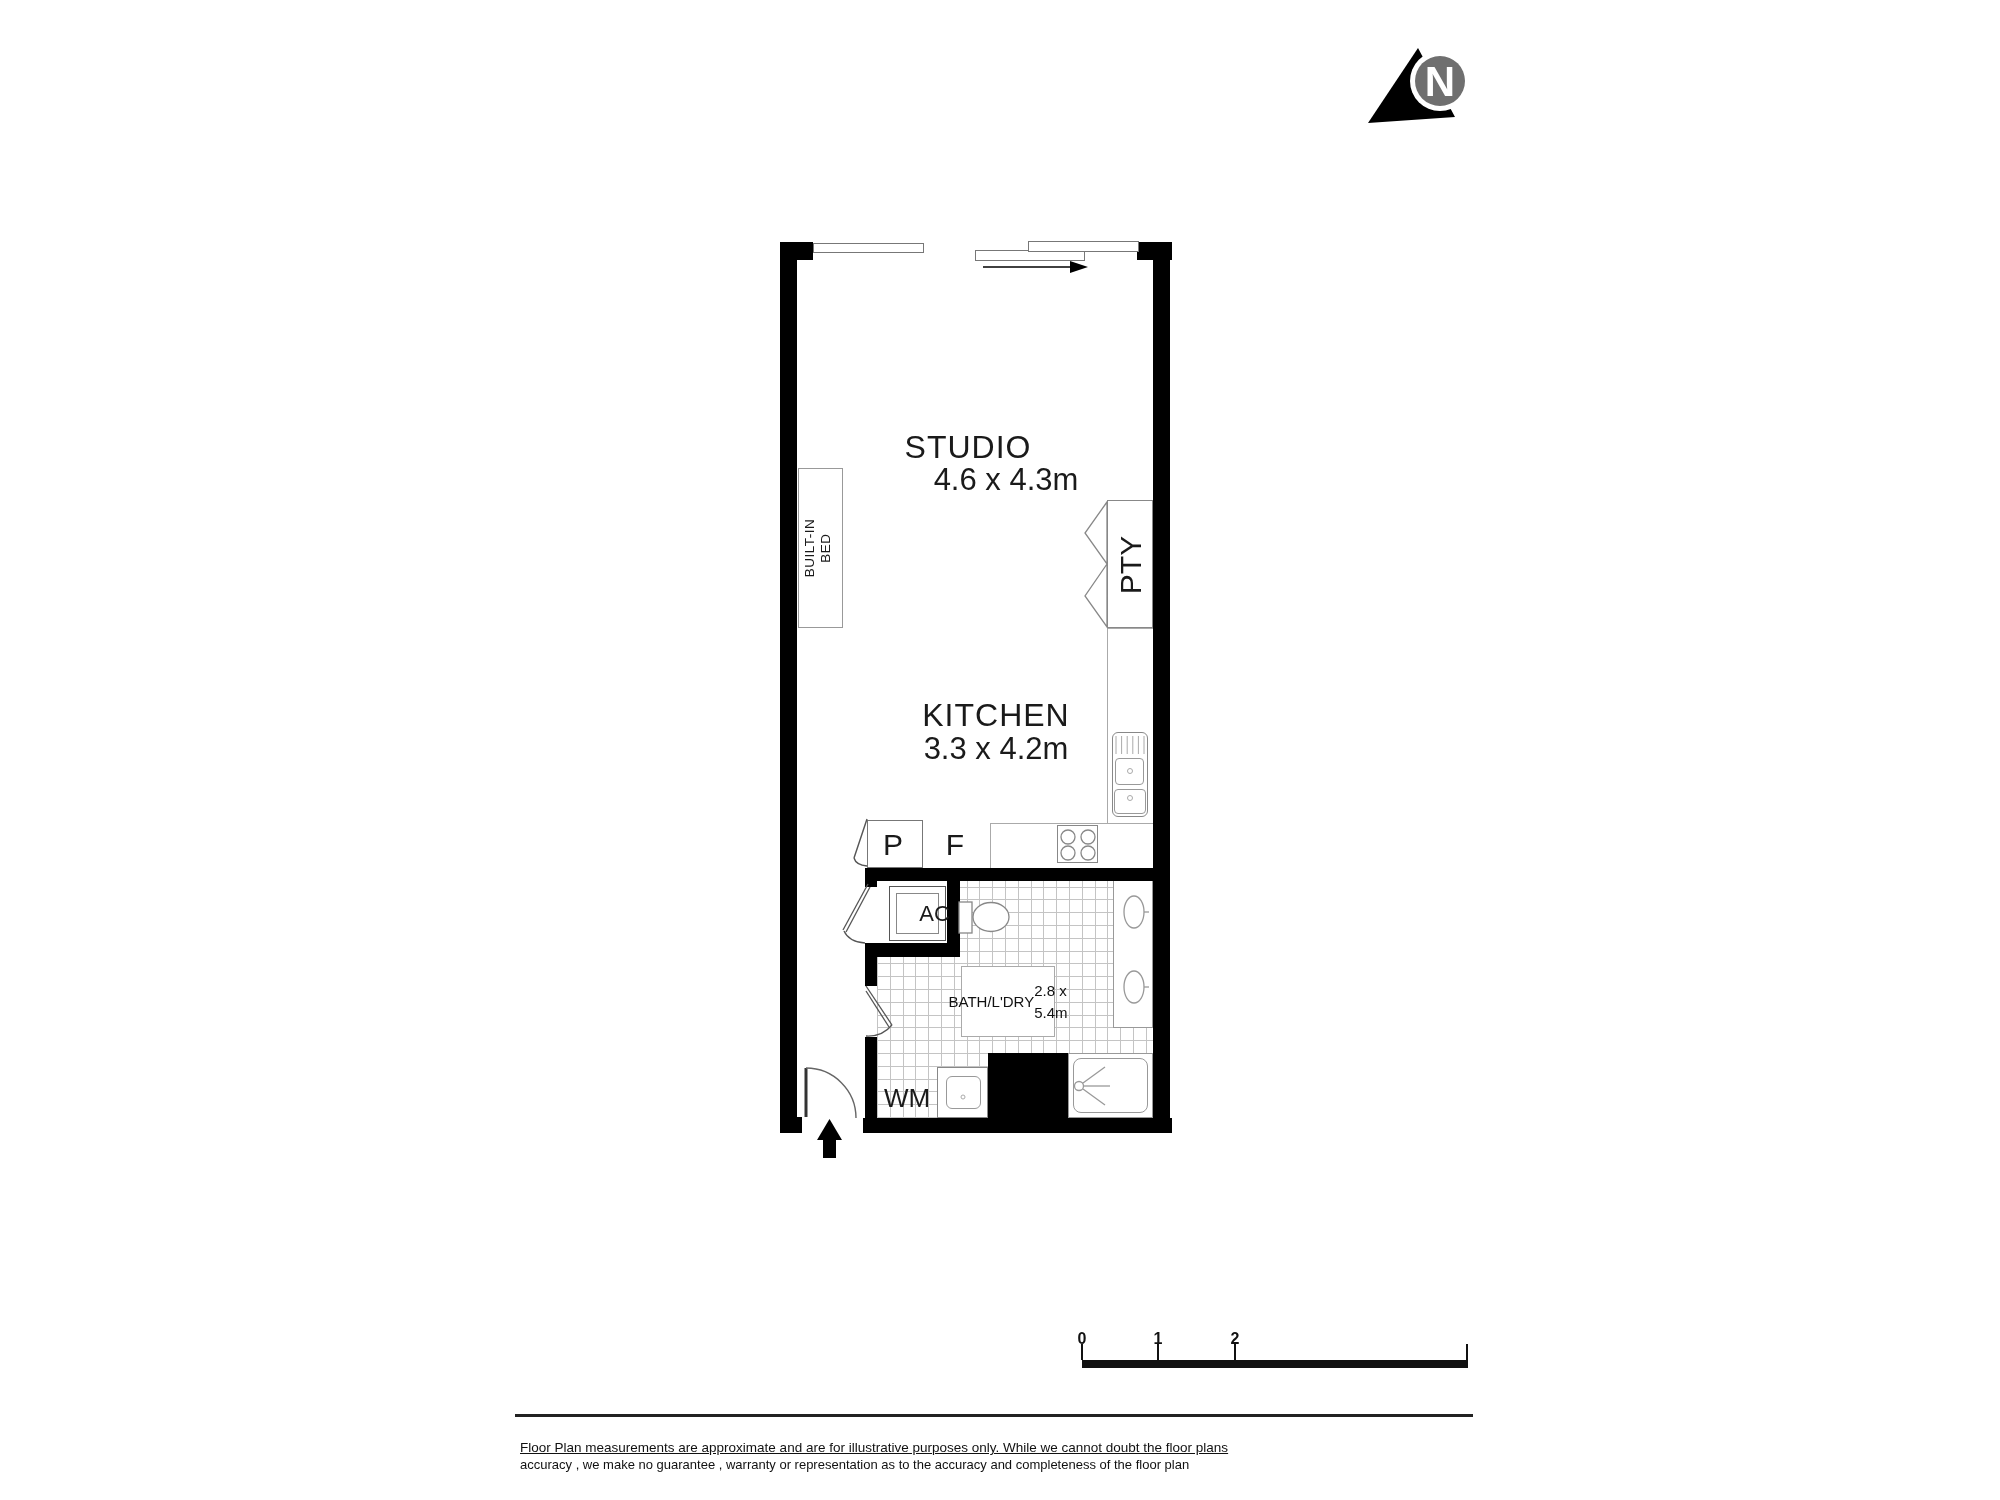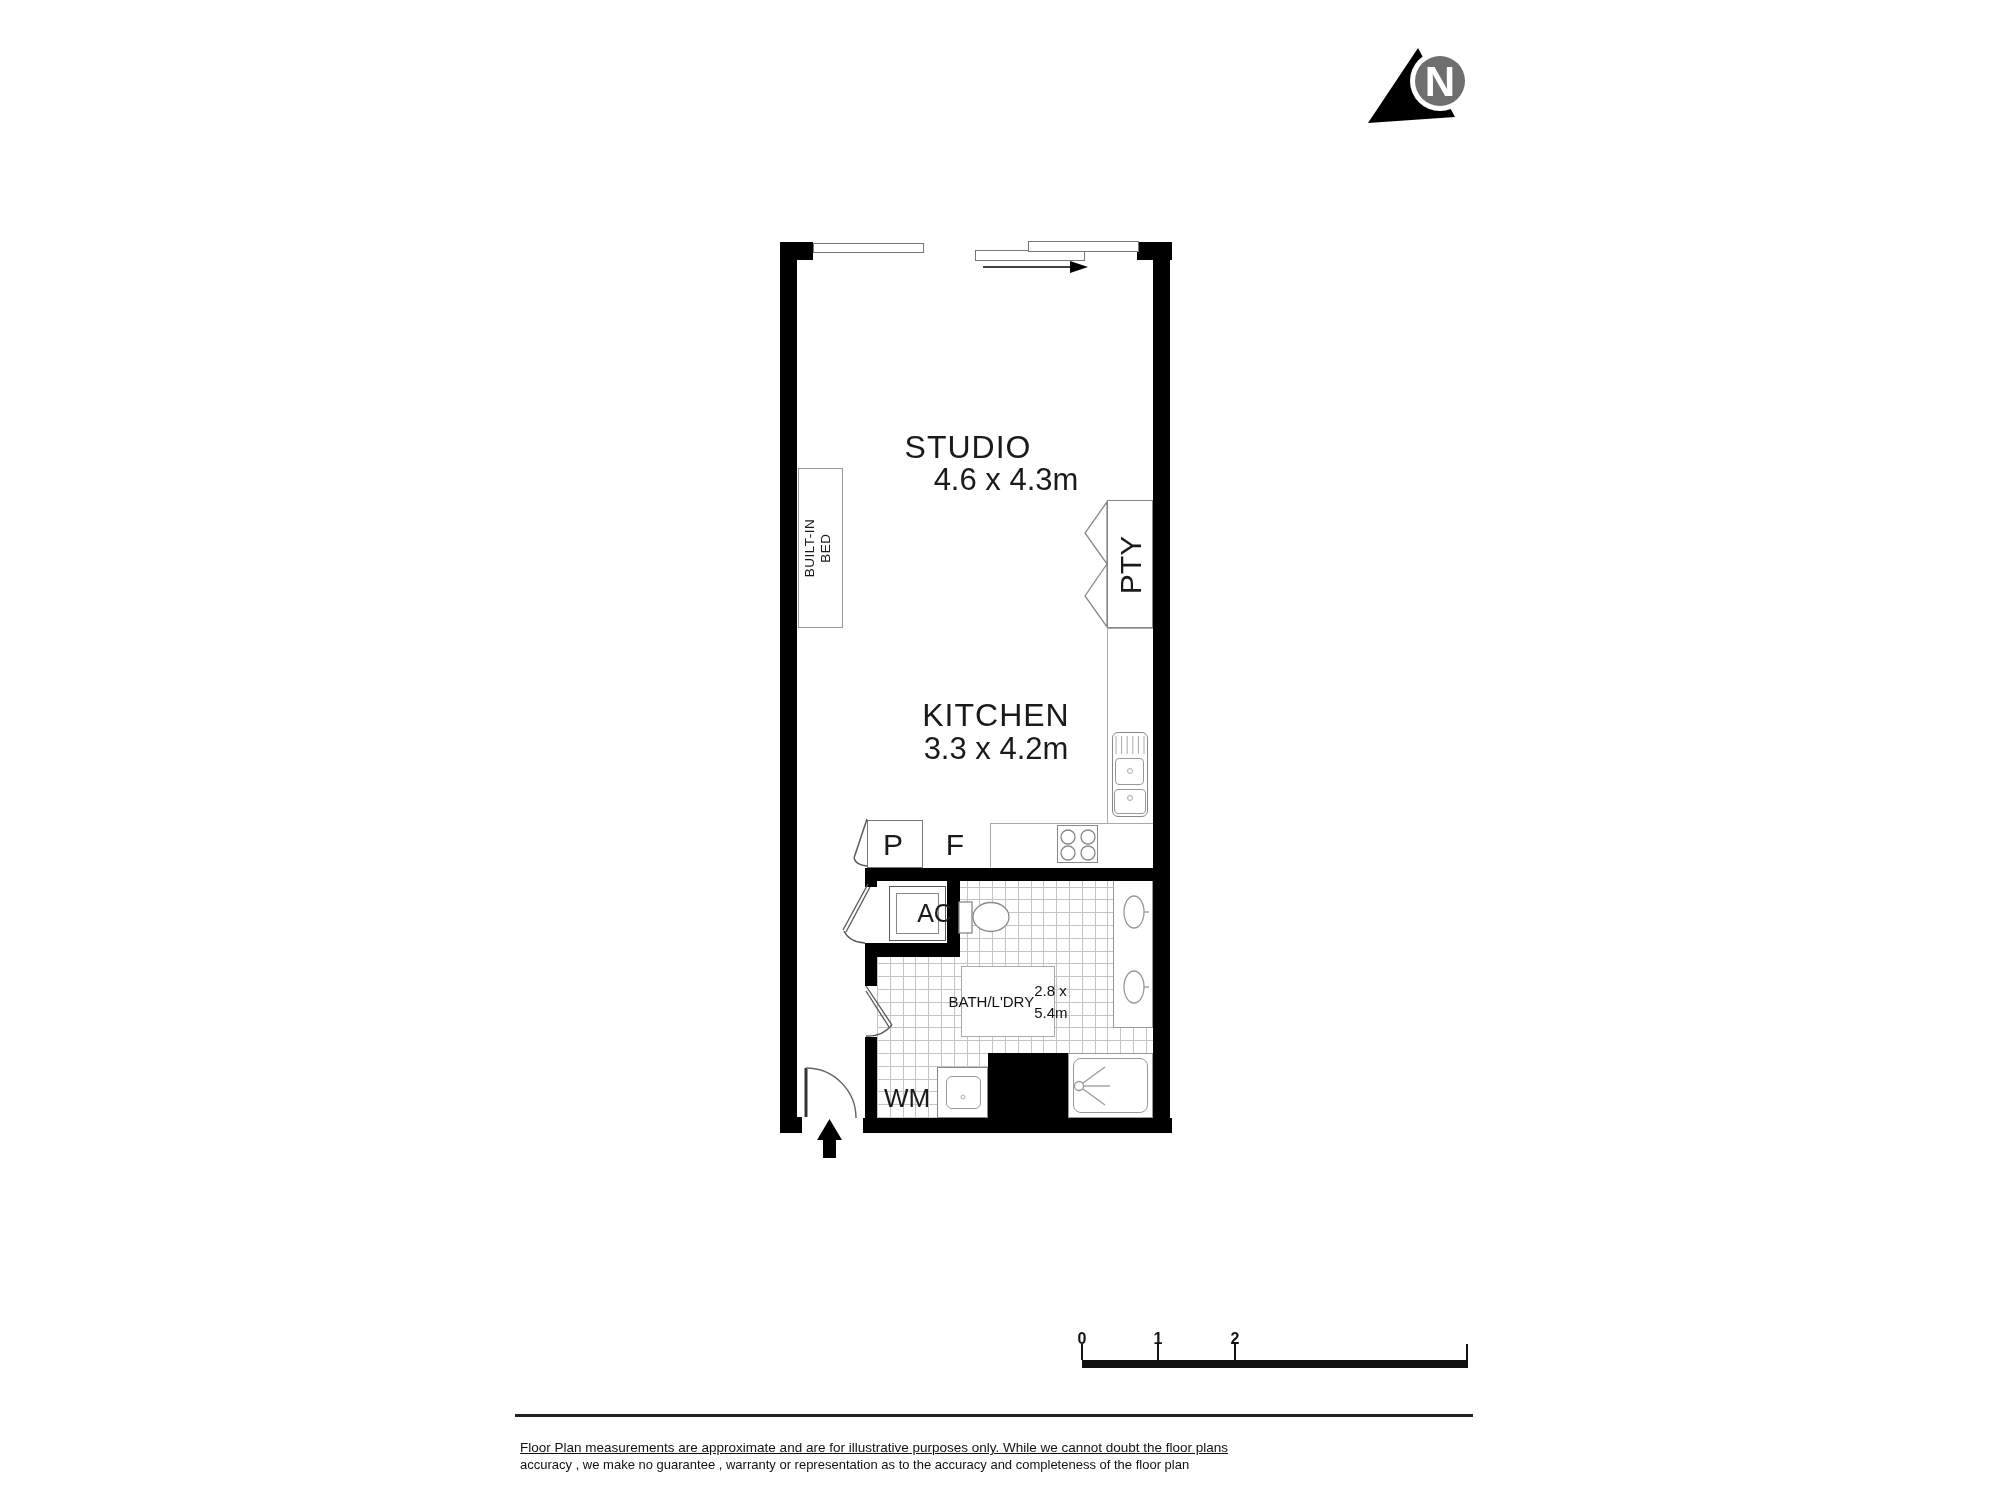--- a/index.html
+++ b/index.html
@@ -56,21 +56,21 @@
   <div class="wall" style="left:865px;top:955px;width:12px;height:31px;"></div>
   <div class="wall" style="left:865px;top:1037px;width:12px;height:81px;"></div>
   <div class="wall" style="left:988px;top:1053px;width:80px;height:65px;"></div>
 
   <div class="window" style="left:813px;top:243px;width:109px;height:8px;"></div>
   <div class="window" style="left:975px;top:250px;width:108px;height:9px;"></div>
   <div class="window" style="left:1028px;top:241px;width:109px;height:9px;"></div>
 
   <div class="fixture" style="left:889px;top:886px;width:57px;height:55px;border:1.5px solid #555;"></div>
   <div class="fixture" style="left:896px;top:893px;width:43px;height:41px;border-color:#888;display:flex;align-items:center;justify-content:center;">
-    <span class="label" style="position:static;font-size:25px;margin-left:34px;">AC</span>
+    <span class="label" style="position:static;font-size:22px;margin-left:34px;">AC</span>
   </div>
 
   <div class="fixture" style="left:961px;top:966px;width:94px;height:71px;border-color:#aaa;display:flex;flex-direction:row;align-items:center;justify-content:center;line-height:22px;font-size:15px;">
     <span>BATH/</span>
     <span>L'DRY</span>
     <span>2.8 x 5.4m</span>
   </div>
 
   <svg width="2000" height="1500" viewBox="0 0 2000 1500">
 

